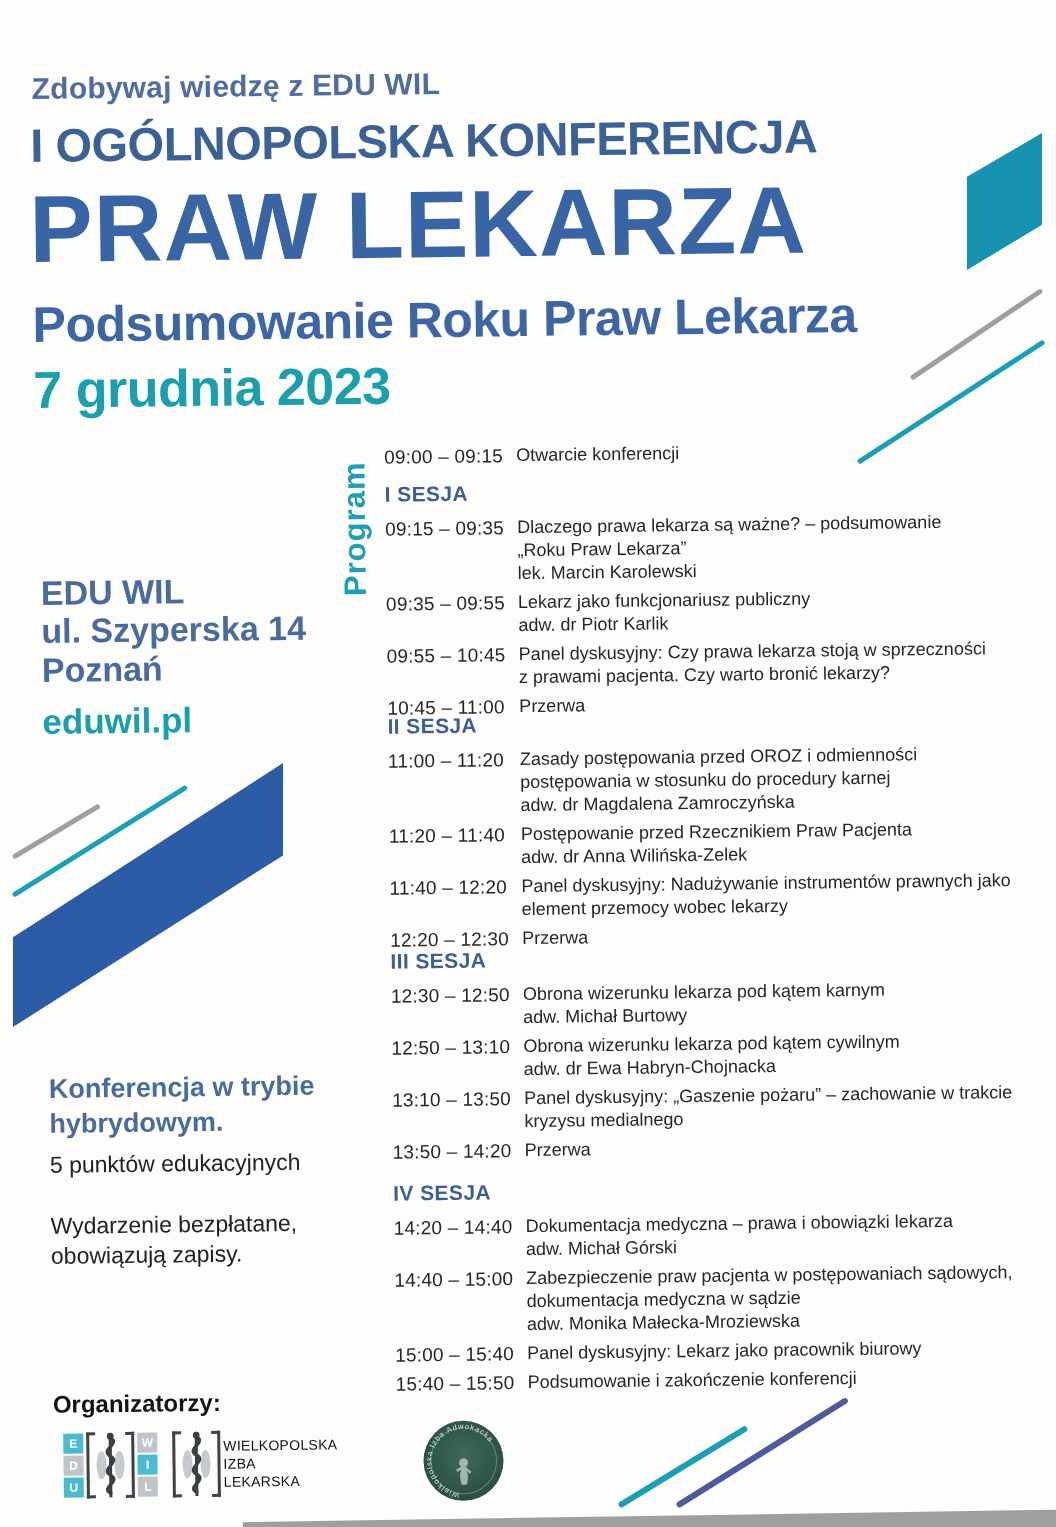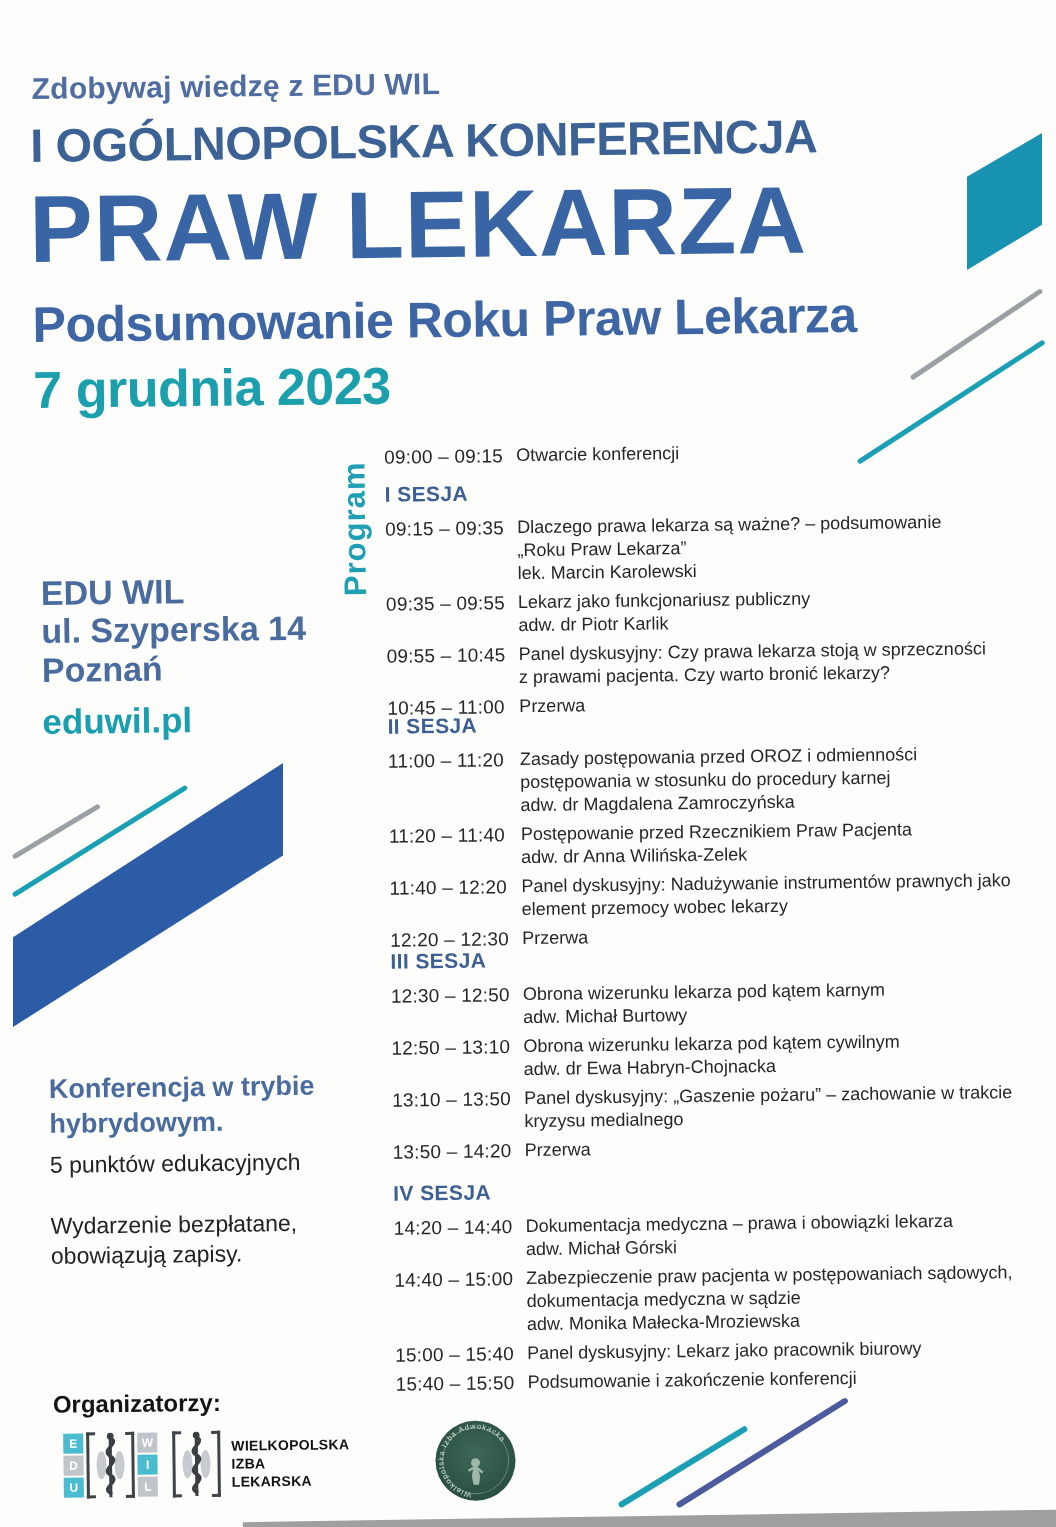--- a/index.html
+++ b/index.html
@@ -68,21 +68,21 @@
   .letter-col{display:flex;flex-direction:column;gap:2px;}
   .letter-sq{width:20px;height:20px;display:flex;align-items:center;justify-content:center;
     font-size:12px;font-weight:bold;color:#fff;}
   .sq-teal{background:#4bbcd0;}
   .sq-gray{background:#bfc5c9;}
   .bracket-serpent{display:flex;align-items:center;margin:0 3px;}
   .bracket{width:9px;height:66px;box-sizing:border-box;}
   .bracket-l{border:3px solid #3e4347;border-right:none;}
   .bracket-r{border:3px solid #3e4347;border-left:none;}
   .wil-logo{display:flex;align-items:center;margin-left:12px;}
-  .wil-text{font-size:14px;font-weight:bold;color:#111;line-height:1.3;letter-spacing:.3px;margin-left:8px;}
+  .wil-text{font-size:14px;font-weight:normal;color:#111;line-height:1.3;letter-spacing:.3px;}
   .seal{position:relative;width:80px;height:80px;border-radius:50%;margin-left:86px;
     background:radial-gradient(circle at 50% 42%,#3d685b 0%,#2f5547 55%,#24463b 100%);
     display:flex;align-items:center;justify-content:center;}
 </style>
 </head>
 <body>
 
 <div class="poster">
 
   <div class="abs deco-tr-par"></div>

